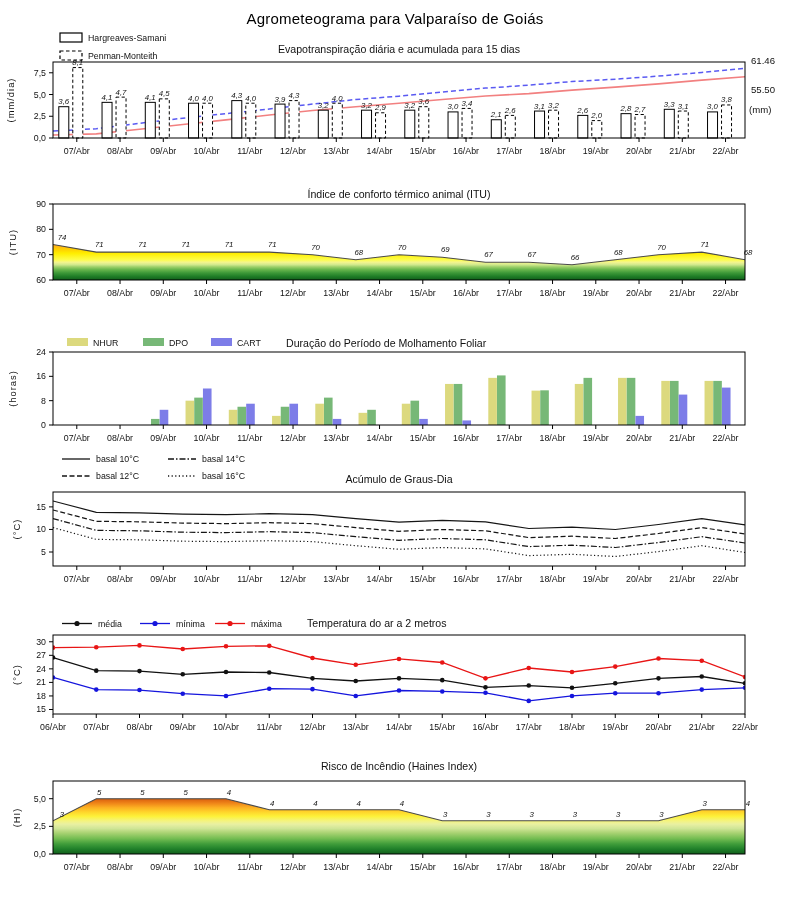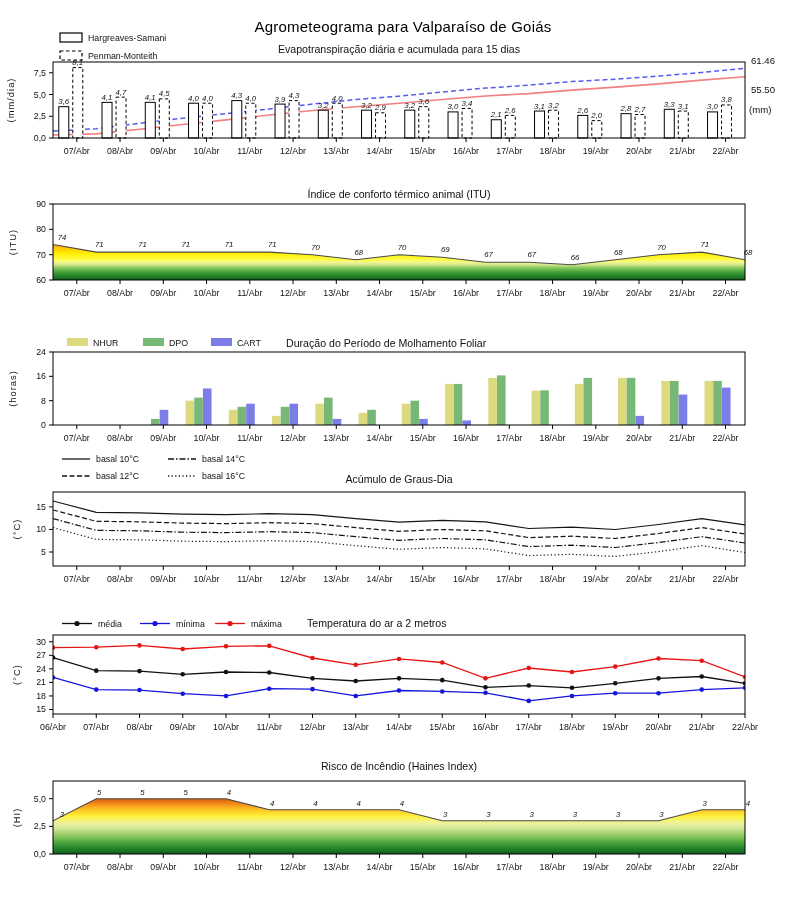--- a/index.html
+++ b/index.html
@@ -1,19 +1,19 @@
 <!DOCTYPE html>
 <html><head>
 <meta charset="utf-8">
 <style>
   html,body{margin:0;padding:0;background:#fff;}
   .page{position:relative;width:800px;height:900px;background:#fff;overflow:hidden;
         font-family:"Liberation Sans", sans-serif;}
   .main-title{position:absolute;top:6px;left:0;width:782px;text-align:center;
-        font-size:15px;font-weight:400;color:#000;margin:12px;letter-spacing:.2px;}
+        font-size:15px;font-weight:400;color:#000;margin:4px;letter-spacing:.2px;}
   svg{position:absolute;top:0;left:0;}
   svg text{fill:#111;}
   .t-tick{font-size:8.8px;}
   .t-ytick{font-size:8.8px;}
   .t-title{font-size:10.6px;}
   .t-leg{font-size:8.8px;}
   .t-ylab{font-size:9.4px;letter-spacing:1px;}
   .t-ann{font-size:7.8px;font-style:italic;}
   .t-right{font-size:9.6px;}
 </style>

